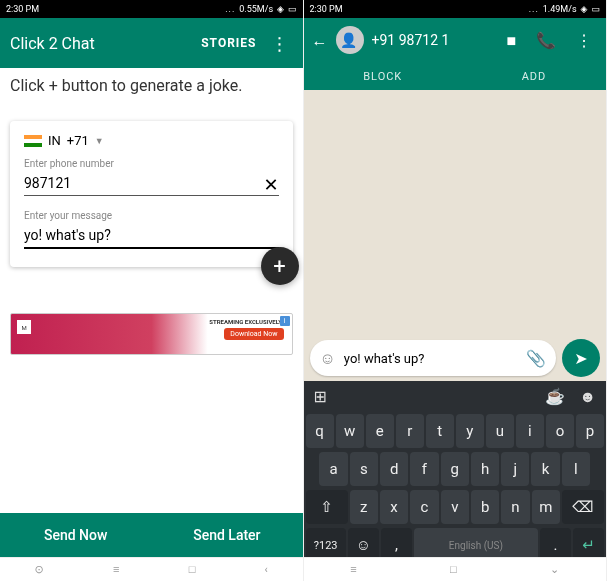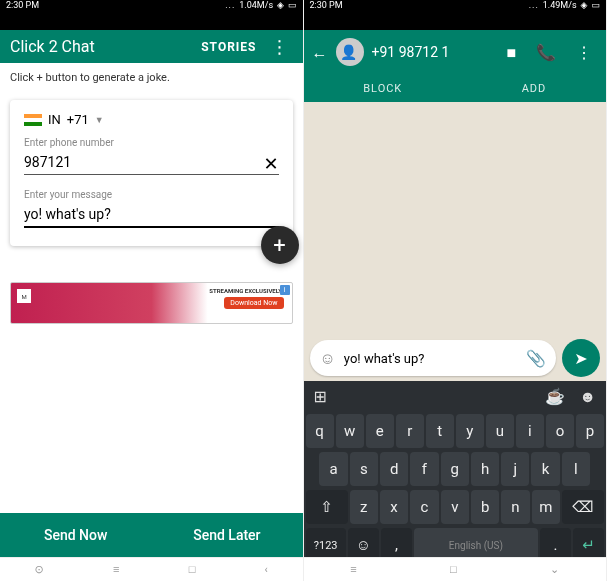--- a/index.html
+++ b/index.html
@@ -1,26 +1,26 @@
 <!DOCTYPE html>
 <html><head>
 <meta charset="utf-8">
 <style>
 *{margin:0;padding:0;box-sizing:border-box;font-family:Roboto,Arial,sans-serif}
 body{background:#fff;display:flex;width:607px;height:581px;overflow:hidden}
 .phone{flex:1;display:flex;flex-direction:column;position:relative;border-right:1px solid #eee}
-.status-bar{height:30px;background:#000;color:#fff;display:flex;align-items:flex-start;justify-content:space-between;padding:0 6px;font-size:9px}
+.status-bar{height:18px;background:#000;color:#fff;display:flex;align-items:center;justify-content:space-between;padding:0 6px;font-size:9px}
 .status-bar .right{display:flex;gap:4px;align-items:center}
 .status-bar .dots{letter-spacing:1px}
-.teal-bar{background:#008069;color:#fff;height:33px;display:flex;align-items:center;padding:0 10px;gap:10px}
+.teal-bar{background:#008069;color:#fff;height:50px;display:flex;align-items:center;padding:0 10px;gap:10px}
 .teal-bar .title{font-size:16px;font-weight:400;flex:1}
 .teal-bar .stories{font-size:12px;font-weight:700;letter-spacing:1px}
 .teal-bar .menu{font-size:18px;padding:0 4px}
-.hint{padding:8px 10px;font-size:11px;color:#333;background:#fff}
-.card{background:#fff;margin:8px 10px;border-radius:4px;box-shadow:0 1px 4px rgba(0,0,0,0.25);padding:12px 14px;position:relative}
+.hint{padding:8px 10px;font-size:16px;color:#333;background:#fff}
+.card{background:#fff;margin:18px 10px;border-radius:4px;box-shadow:0 1px 4px rgba(0,0,0,0.25);padding:12px 14px;position:relative}
 .country-row{display:flex;align-items:center;gap:6px;font-size:13px;margin-bottom:10px}
 .flag{width:18px;height:12px;background:linear-gradient(to bottom,#ff9933 33%,#fff 33%,#fff 66%,#138808 66%);position:relative}
 .field-label{font-size:10px;color:#888;margin-bottom:2px}
 .field-input{border:none;border-bottom:1px solid #555;width:100%;font-size:14px;padding:4px 0;outline:none;background:transparent}
 .field-row{position:relative;margin-bottom:14px}
 .clear-x{position:absolute;right:0;top:16px;font-size:18px}
 .fab{position:absolute;right:-6px;bottom:-18px;width:38px;height:38px;border-radius:50%;background:#2a2a2a;color:#fff;display:flex;align-items:center;justify-content:center;font-size:22px;box-shadow:0 2px 6px rgba(0,0,0,0.3)}
 .ad-banner{margin:28px 10px 0;height:42px;background:linear-gradient(90deg,#c02050 0%,#d04060 50%,#fff 70%);border:1px solid #ccc;border-radius:2px;display:flex;align-items:center;justify-content:flex-end;padding-right:8px;font-size:7px;color:#333;position:relative}
 .ad-banner .dl-btn{background:#e04020;color:#fff;padding:2px 6px;border-radius:3px;font-size:7px}
 .ad-banner .stream{position:absolute;right:8px;top:4px;font-size:6px;font-weight:bold}
@@ -52,21 +52,21 @@
 .ad-x{position:absolute;right:2px;top:2px;width:10px;height:10px;background:#4a90d9;color:#fff;font-size:7px;display:flex;align-items:center;justify-content:center;border-radius:1px}
 </style>
 </head>
 <body>
 
 <div class="phone">
   <div class="status-bar">
     <span>2:30 PM</span>
     <span class="right">
         <span class="dots">...</span>
-        <span>1.04M/s</span>
+        <span>0.55M/s</span>
         <span>◈</span>
         <span>▭</span>
       </span>
   </div>
   <div class="teal-bar">
     <span class="title">Click 2 Chat</span>
     <span class="stories">STORIES</span>
     <span class="menu">⋮</span>
   </div>
   <div class="hint">Click + button to generate a joke.</div>

